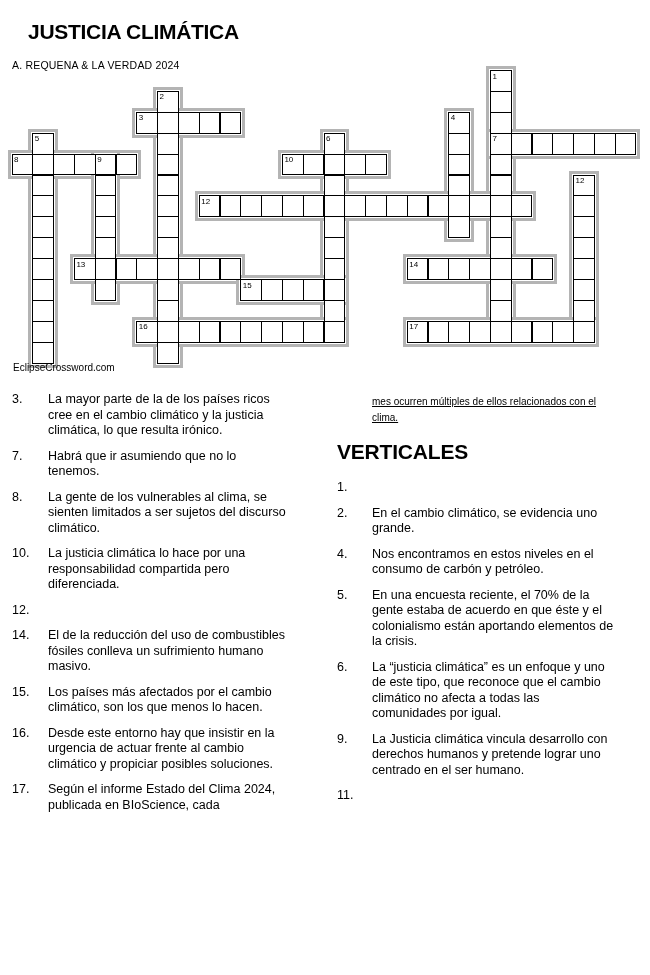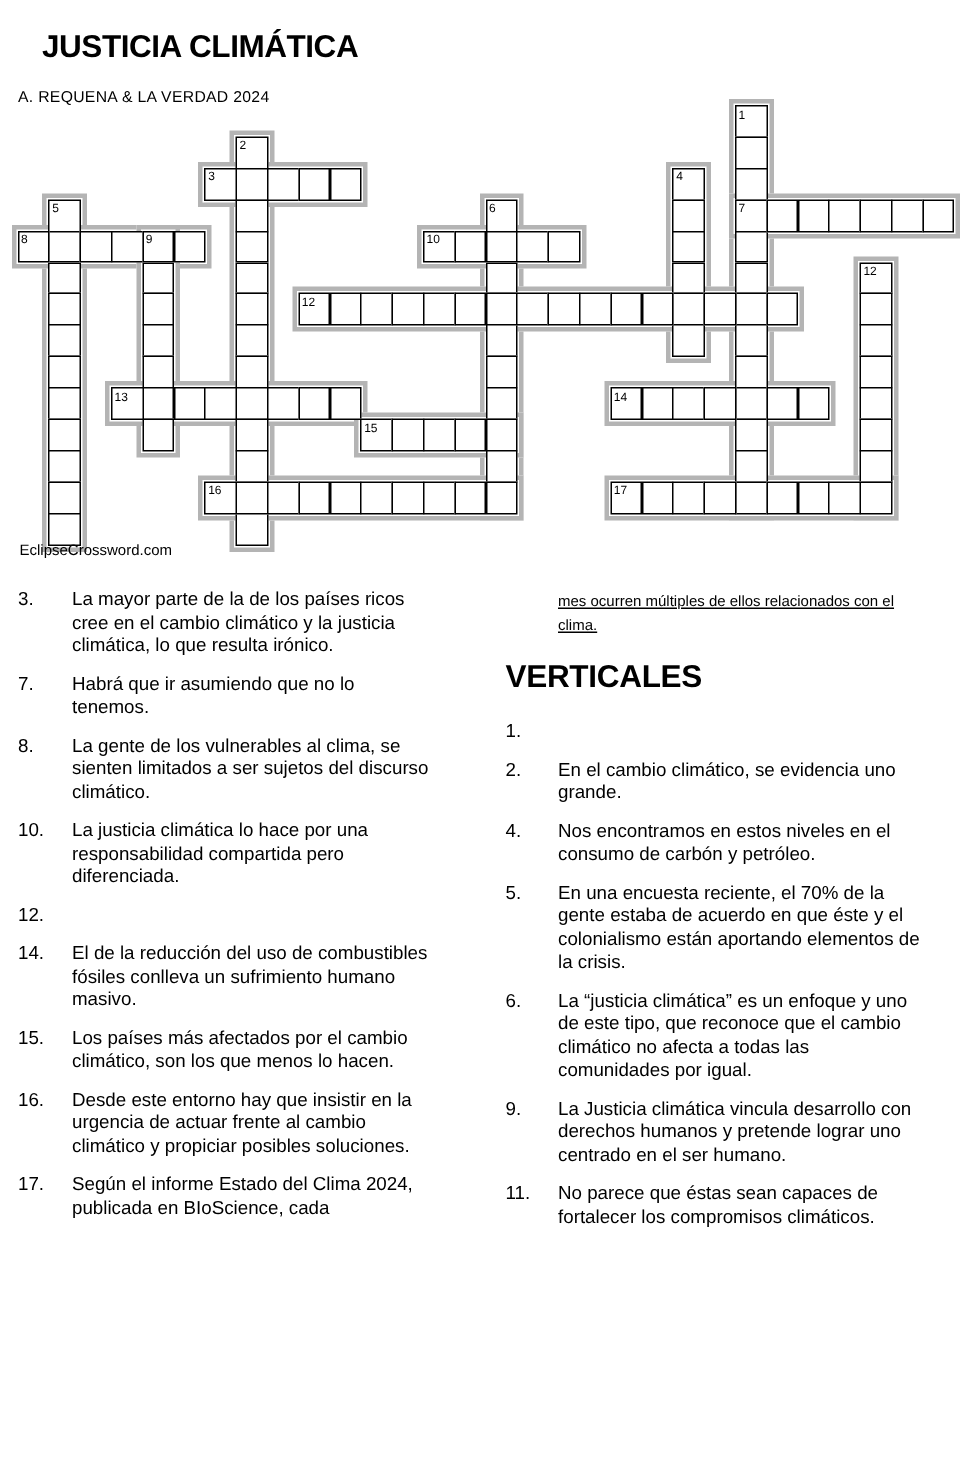--- a/index.html
+++ b/index.html
@@ -271,18 +271,17 @@
         <div class="clue">
           <span class="clue-num">6.</span>
           <span class="clue-text">La “justicia climática” es un enfoque y uno de este tipo, que reconoce que el cambio climático no afecta a todas las comunidades por igual.</span>
         </div>
         <div class="clue">
           <span class="clue-num">9.</span>
           <span class="clue-text">La Justicia climática vincula desarrollo con derechos humanos y pretende lograr uno centrado en el ser humano.</span>
         </div>
         <div class="clue">
           <span class="clue-num">11.</span>
-          <span class="clue-text">No parece que éstas sean capaces de fortalecer los compromisos climáticos.</span>
         </div>
       </div>
   </div>
 
 </div>
 
 </body></html>

